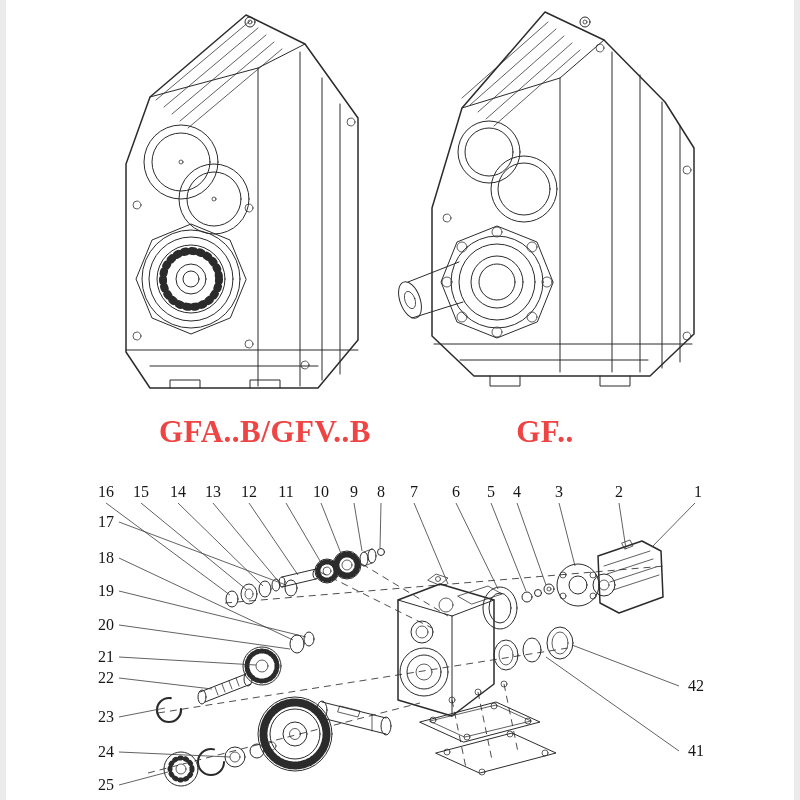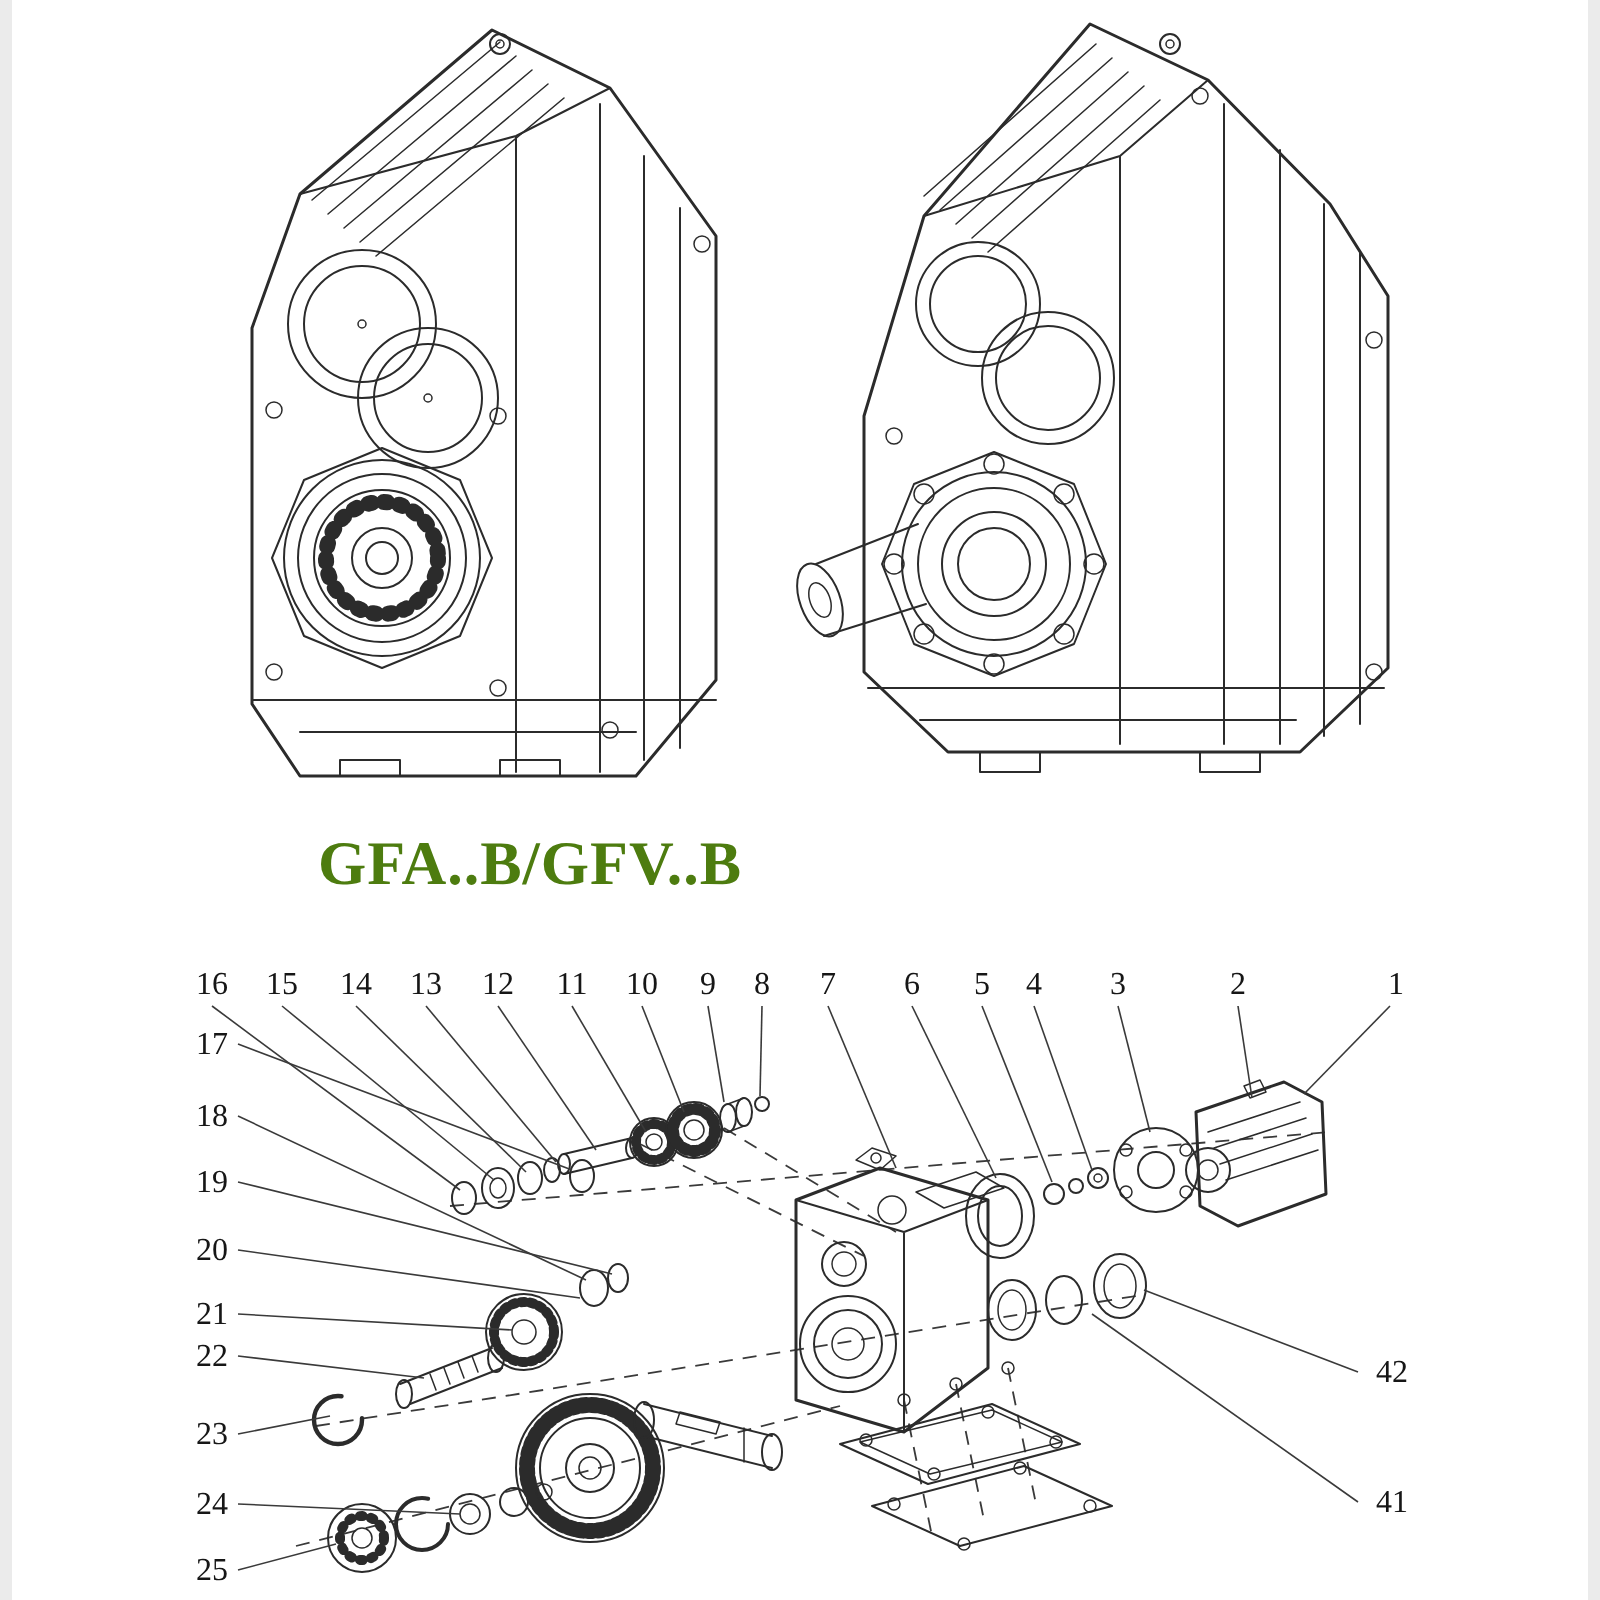--- a/index.html
+++ b/index.html
@@ -7,21 +7,21 @@
          font-family:"Liberation Serif",serif;}
   .edge{position:absolute;top:0;bottom:0;width:6px;background:#ebebeb;}
   .edge.left{left:0}.edge.right{right:0}
   svg.art{position:absolute;left:0;top:0;}
   .ln{fill:none;stroke:#2b2b2b;stroke-width:1;stroke-linejoin:round;stroke-linecap:round;}
   .thick{stroke-width:1.5;}
   .thin{stroke-width:.75;}
   .dash{fill:none;stroke:#3a3a3a;stroke-width:.9;stroke-dasharray:7 5;}
   .leader{stroke:#3a3a3a;stroke-width:.8;}
   .callout{font-family:"Liberation Serif",serif;font-size:16px;fill:#161616;text-anchor:middle;}
-  .model-label{position:absolute;text-align:center;font-weight:bold;font-size:31px;color:#4d7c0f;
+  .model-label{position:absolute;text-align:center;font-weight:bold;font-size:31px;color:#ef4444;
                letter-spacing:.5px;}
   .left-label{left:105px;top:414px;width:320px;}
   .right-label{left:455px;top:414px;width:180px;}
 </style>
 </head>
 <body>
 
 <div class="stage">
   <div class="edge left"></div>
   <div class="edge right"></div>
@@ -331,13 +331,14 @@
         <text class="callout" x="106" y="722">23</text>
         <text class="callout" x="106" y="757">24</text>
         <text class="callout" x="106" y="790">25</text>
         <text class="callout" x="696" y="691">42</text>
         <text class="callout" x="696" y="756">41</text>
       </g>
     </g>
   </svg>
 
   <div class="model-label left-label">GFA..B/GFV..B</div>
+  <div class="model-label right-label">GF..</div>
 </div>
 
 </body></html>

